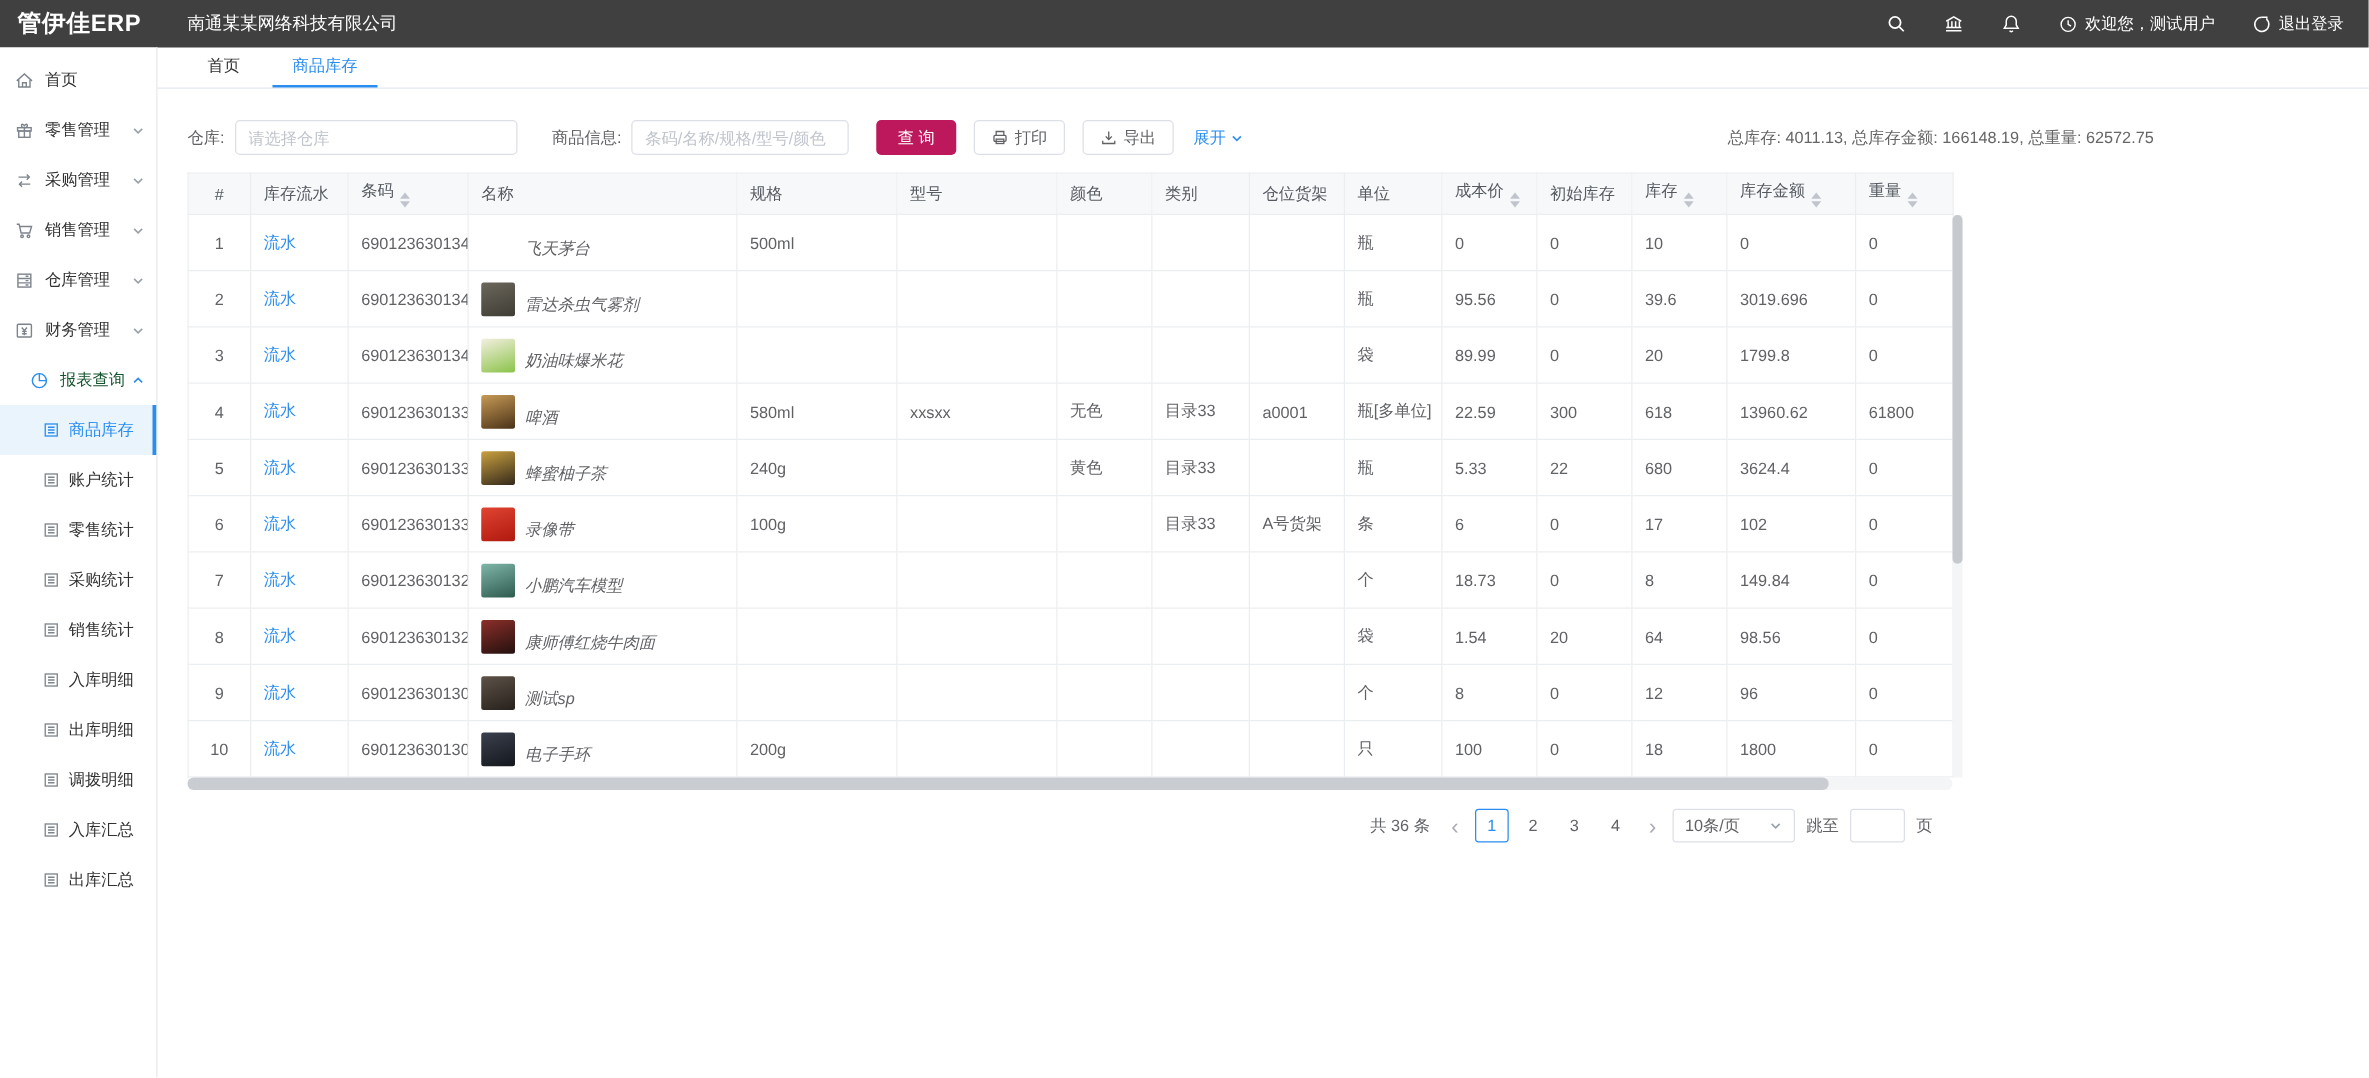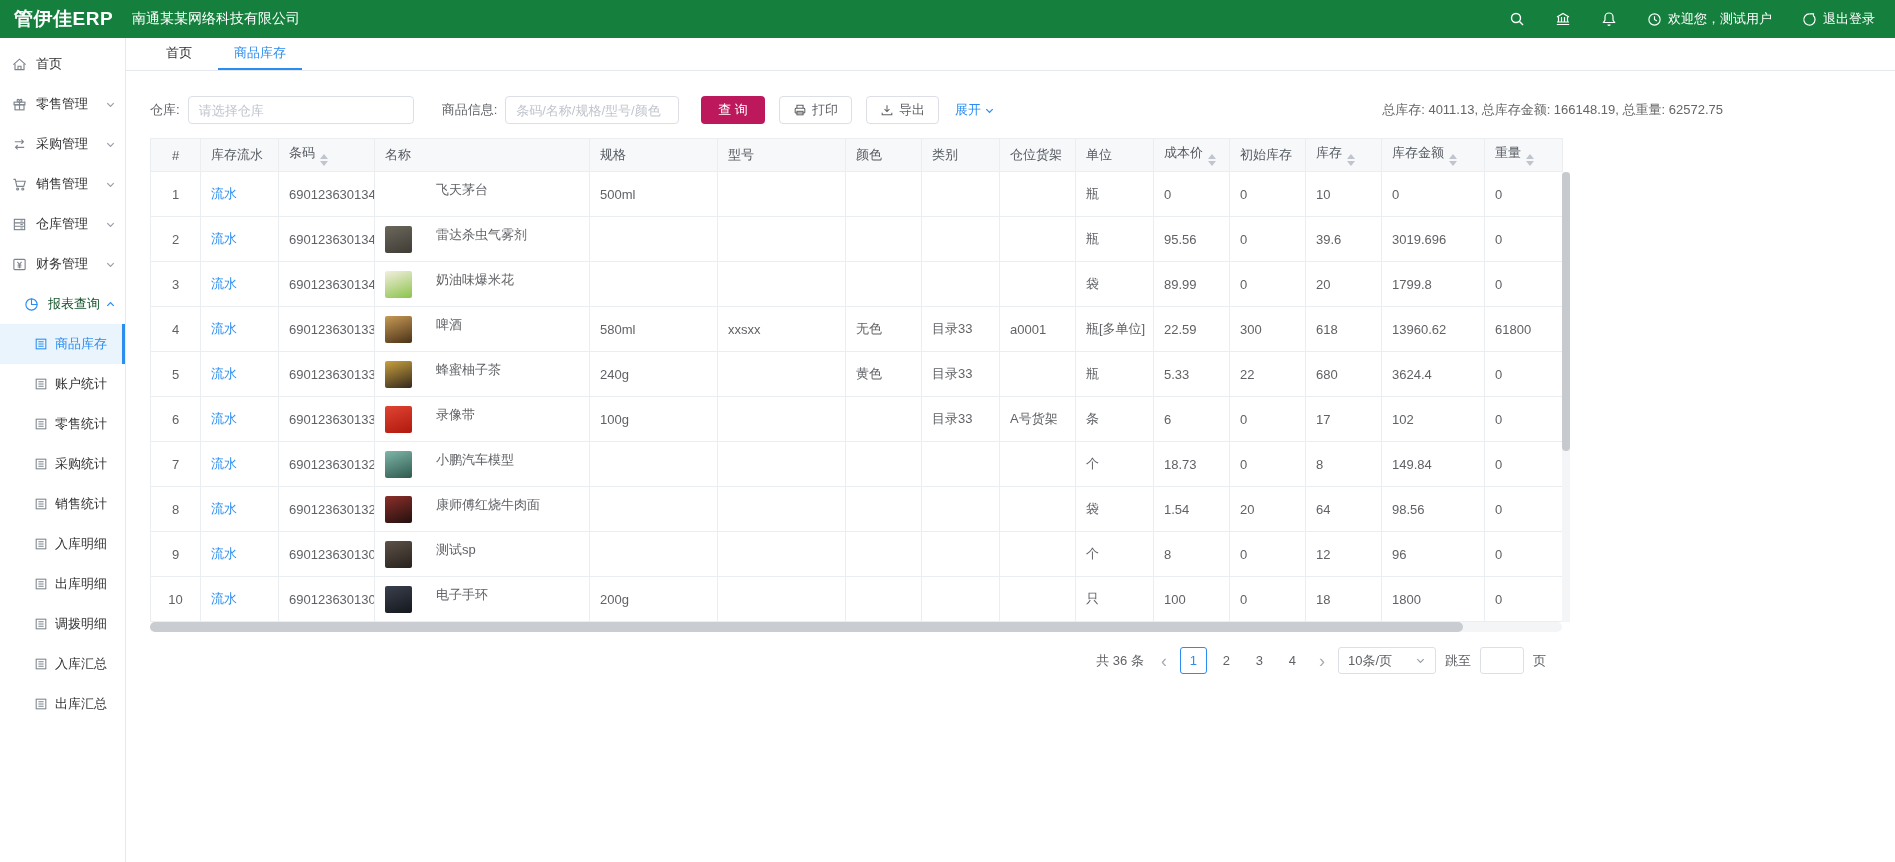--- a/index.html
+++ b/index.html
@@ -3,23 +3,23 @@
 <meta charset="utf-8">
 <style>
   * { box-sizing: border-box; }
   html,body { margin:0; padding:0; }
   body {
     width:1895px; height:862px; overflow:hidden; background:#fff;
     font-family:"Liberation Sans","DejaVu Sans",sans-serif;
     color:#606266; font-size:13px;
   }
   
-  .topbar { height:38px; background:#15803d; display:flex; align-items:center; color:#fff; }
+  .topbar { height:38px; background:#404040; display:flex; align-items:center; color:#fff; }
   .logo { width:128px; padding-left:14px; font-size:19px; font-weight:bold; letter-spacing:.5px; white-space:nowrap; }
-  .company { font-size:14px; margin-left:4px; }
+  .company { font-size:14px; margin-left:22px; }
   .topbar-right { margin-left:auto; display:flex; align-items:center; gap:30px; padding-right:20px; font-size:13px; }
   .tb-icon { display:inline-flex; align-items:center; cursor:pointer; }
   .tb-group { display:inline-flex; align-items:center; gap:6px; cursor:pointer; }
   
   .layout { display:flex; height:824px; }
   .sidebar { width:126px; flex-shrink:0; border-right:1px solid #e6e9ed; padding-top:6px; background:#fff; }
   .menu-item { height:40px; display:flex; align-items:center; padding-left:12px; color:#303133; cursor:pointer; font-size:13px; }
   .menu-item .mi-icon { width:16px; height:16px; margin-right:8px; color:#7d848c; display:inline-flex; align-items:center; }
   .menu-item .chev { margin-left:auto; margin-right:9px; color:#9aa0a8; display:inline-flex; }
   .menu-item.sub { padding-left:34px; }
@@ -44,21 +44,21 @@
   .btn { height:28px; margin-left:6px; padding:0 13px; background:#fff; color:#606266; border:1px solid #dcdfe6; border-radius:4px; font-size:13px; cursor:pointer; display:inline-flex; align-items:center; gap:5px; font-family:inherit; }
   .expand-link { color:#2b8df0; display:inline-flex; align-items:center; gap:3px; margin-left:8px; cursor:pointer; white-space:nowrap; }
   .totals { margin-left:auto; color:#666; white-space:nowrap; }
   
   .table-wrap { margin-left:24px; width:1420px; position:relative; }
   table { border-collapse:collapse; table-layout:fixed; width:1412px; }
   th { background:#f7f8fa; border:1px solid #ebeef0; height:33px; padding:0 10px; font-weight:normal; color:#555a60; text-align:left; white-space:nowrap; overflow:hidden; }
   td { border:1px solid #ebeef0; height:45px; padding:0 10px; white-space:nowrap; overflow:hidden; color:#606266; }
   .cell-center { text-align:center; }
   .flow-link { color:#2b8df0; cursor:pointer; text-decoration:none; }
-  .name-flex { display:flex; align-items:flex-start; gap:24px; }
+  .name-flex { display:flex; align-items:flex-end; gap:8px;font-style:italic; }
   .thumb { width:27px; height:27px; border-radius:2px; flex-shrink:0; }
   .thumb.empty { background:transparent; }
   .carets { display:inline-flex; flex-direction:column; margin-left:5px; vertical-align:-2px; }
   .caret-up { width:0; height:0; border-left:4px solid transparent; border-right:4px solid transparent; border-bottom:5px solid #c0c4cc; margin-bottom:2px; }
   .caret-dn { width:0; height:0; border-left:4px solid transparent; border-right:4px solid transparent; border-top:5px solid #c0c4cc; }
   .vscroll { position:absolute; top:34px; bottom:10px; right:0; width:8px; background:#f4f5f7; }
   .vthumb { width:8px; height:62%; background:#c6c9cd; border-radius:4px; }
   .hscroll { width:1412px; height:10px; background:#f4f5f7; border-radius:5px; }
   .hthumb { width:93%; height:10px; background:#c9ccd1; border-radius:5px; }
   

